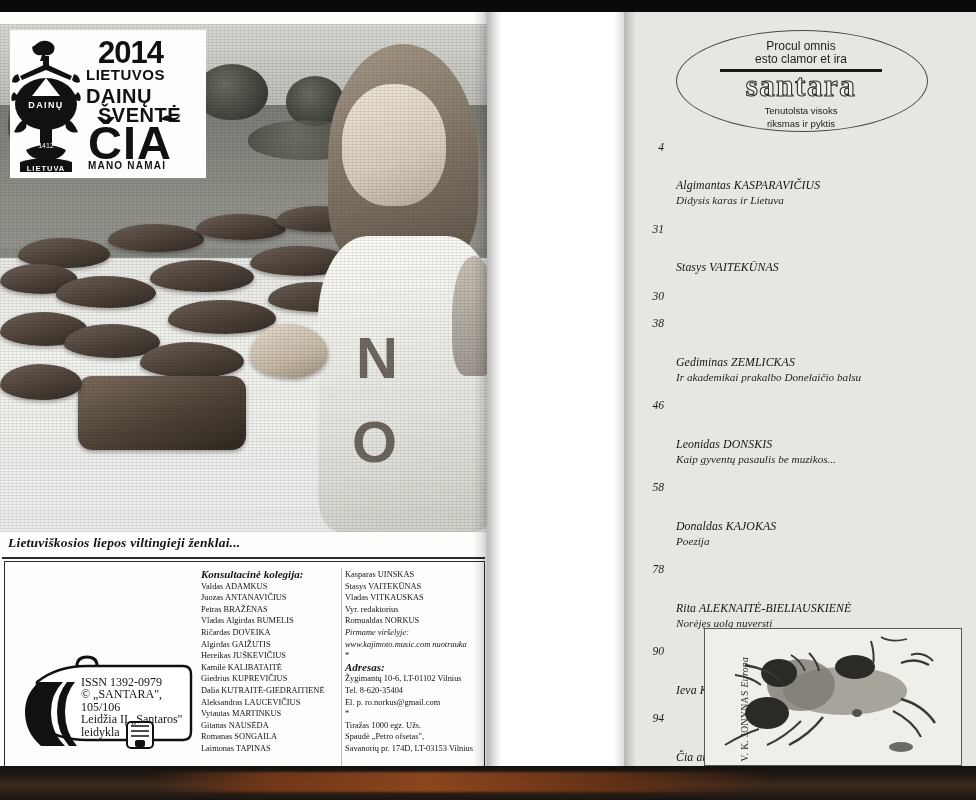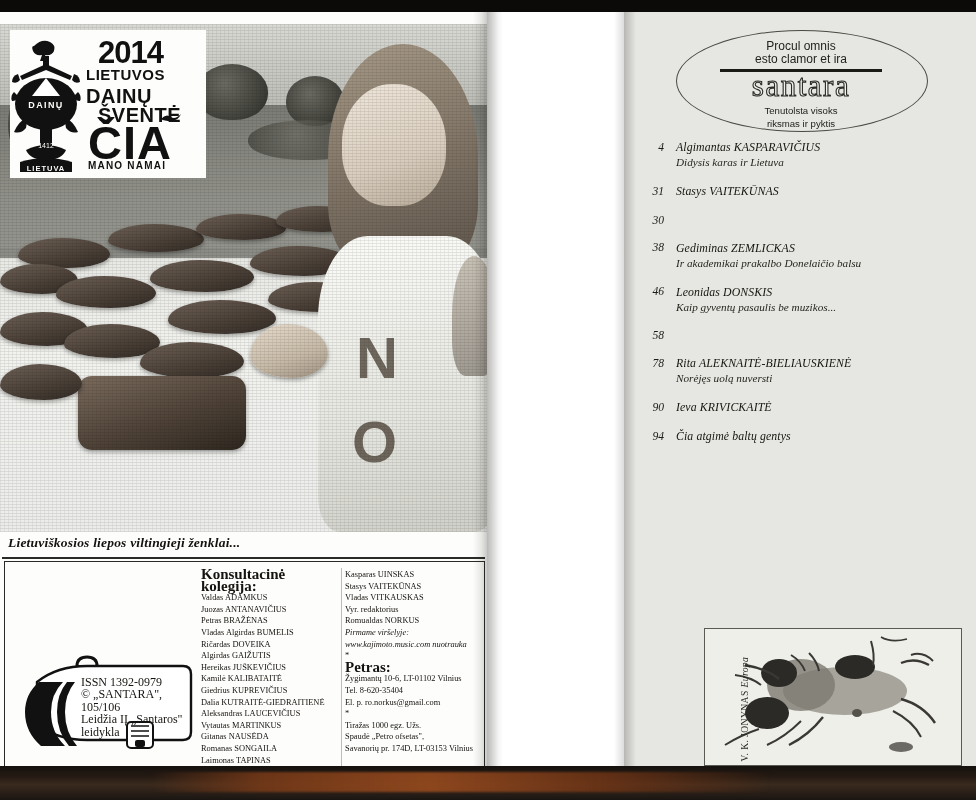--- a/index.html
+++ b/index.html
@@ -84,44 +84,44 @@
     font-size:13.5px;color:#14120f;letter-spacing:.2px;}
   .cap-rule{position:absolute;left:2px;top:545px;width:483px;height:2px;background:#2a2a26;}
 
   
   .colophon{position:absolute;left:4px;top:549px;width:481px;height:212px;
     background:#fdfdfb;border:1.5px solid #2a2a26;box-sizing:border-box;}
   .case{position:absolute;left:14px;top:86px;width:186px;height:118px;}
   .issn{position:absolute;left:76px;top:114px;width:120px;font-size:12px;line-height:12.4px;color:#16140f;}
   .col-mid{position:absolute;left:196px;top:7px;width:142px;font-size:8.4px;line-height:11.6px;color:#15130f;}
   .col-right{position:absolute;left:340px;top:7px;width:140px;font-size:8.4px;line-height:11.6px;color:#15130f;}
-  .col-head{font-weight:700;font-size:15px;}
+  .col-head{font-weight:700;font-size:11px;font-style:italic;}
   .col-ital{font-style:italic;}
   .col-star{letter-spacing:1px;}
   .vsep{position:absolute;left:336px;top:6px;width:1px;height:200px;background:#bdbdb6;}
 
   
   .oval{position:absolute;left:52px;top:18px;width:250px;height:100px;
     border:1.1px solid #4a4a44;border-radius:50%;}
   .motto-top{position:absolute;left:52px;top:28px;width:250px;text-align:center;
     font-family:"Liberation Sans",sans-serif;font-size:12px;line-height:13px;color:#23231f;}
   .santara-rule{position:absolute;left:96px;top:57px;width:162px;height:3px;background:#1a1a17;}
   .santara{position:absolute;left:52px;top:58px;width:250px;text-align:center;
-    font-family:"Liberation Serif",serif;font-weight:400;font-size:31px;line-height:32px;
+    font-family:"Liberation Serif",serif;font-weight:700;font-size:31px;line-height:32px;
     letter-spacing:1.5px;color:#f2f2ee;
     -webkit-text-stroke:1.1px #2c2c27;text-stroke:1.1px #2c2c27;}
   .motto-bot{position:absolute;left:52px;top:92px;width:250px;text-align:center;
     font-family:"Liberation Sans",sans-serif;font-size:9.6px;line-height:13px;color:#23231f;}
 
   
   .toc{position:absolute;left:0;top:128px;width:352px;}
   .toc-item{position:relative;display:flex;margin-bottom:14px;}
   .toc-pg{width:40px;text-align:right;padding-right:12px;font-style:italic;font-size:11.6px;color:#1c1c18;
     padding-top:.5px;}
-  .toc-body{width:268px;}
+  .toc-body{width:268px;margin-top:38px;}
   .toc-author{font-style:italic;font-size:11.8px;line-height:15px;color:#16160f;letter-spacing:.1px;}
   .toc-title{font-style:italic;font-size:11.2px;line-height:15px;color:#26261e;}
 
   
   .art-wrap{position:absolute;left:80px;top:616px;width:258px;height:138px;}
   .art{position:absolute;inset:0;border:1.4px solid #5a5a53;background:#efefea;overflow:hidden;}
   .credit{position:absolute;left:-30px;top:58px;width:140px;
     transform:rotate(-90deg);transform-origin:center;
     font-size:9.6px;font-style:italic;letter-spacing:.4px;color:#2a2a24;white-space:nowrap;}
   .credit b{font-style:normal;font-weight:400;}
@@ -265,21 +265,21 @@
 
       <div class="col-right">
         <div>Kasparas UINSKAS</div>
         <div>Stasys VAITEKŪNAS</div>
         <div>Vladas VITKAUSKAS</div>
         <div>Vyr. redaktorius</div>
         <div>Romualdas NORKUS</div>
         <div class="col-ital">Pirmame viršelyje:</div>
         <div class="col-ital">www.kajimoto.music.com nuotrauka</div>
         <div class="col-star">*</div>
-        <div class="col-head">Petras:</div>
+        <div class="col-head">Adresas:</div>
         <div>Žygimantų 10-6, LT-01102 Vilnius</div>
         <div>Tel. 8-620-35404</div>
         <div>El. p. ro.norkus@gmail.com</div>
         <div class="col-star">*</div>
         <div>Tiražas 1000 egz. Užs.</div>
         <div>Spaudė „Petro ofsetas",</div>
         <div>Savanorių pr. 174D, LT-03153 Vilnius</div>
       </div>
     </div>
   </div>
@@ -326,20 +326,24 @@
       </div>
       <div class="toc-item">
         <div class="toc-pg">46</div>
         <div class="toc-body">
           <div class="toc-author">Leonidas DONSKIS</div>
           <div class="toc-title">Kaip gyventų pasaulis be muzikos...</div>
         </div>
       </div>
       <div class="toc-item">
         <div class="toc-pg">58</div>
+        <div class="toc-body">
+          <div class="toc-author">Donaldas KAJOKAS</div>
+          <div class="toc-title">Poezija</div>
+        </div>
       </div>
       <div class="toc-item">
         <div class="toc-pg">78</div>
         <div class="toc-body">
           <div class="toc-author">Rita ALEKNAITĖ-BIELIAUSKIENĖ</div>
           <div class="toc-title">Norėjęs uolą nuversti</div>
         </div>
       </div>
       <div class="toc-item">
         <div class="toc-pg">90</div>

